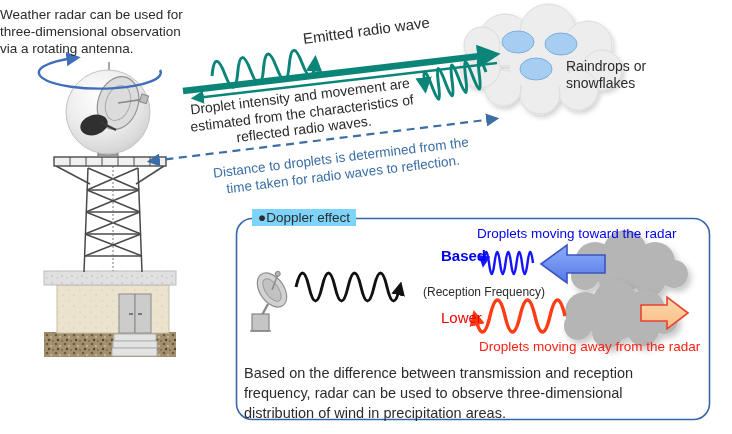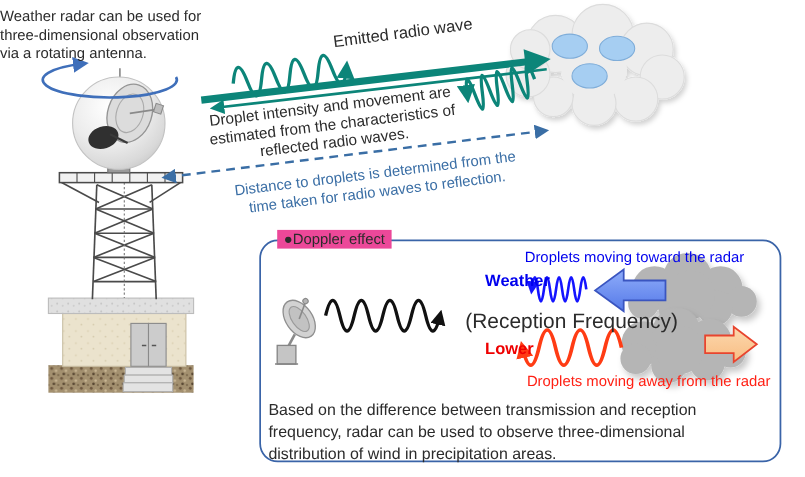--- a/index.html
+++ b/index.html
@@ -9,25 +9,25 @@
   }
   #stage svg{position:absolute;left:0;top:0;}
   .txt{position:absolute;white-space:pre-line;line-height:17px;font-size:13.5px;}
   .nowrap{white-space:nowrap;}
   .intro{left:0px;top:6px;width:212px;text-align:left;font-size:13.5px;line-height:17px;}
   .emitted{left:303px;top:30px;font-size:15px;transform:rotate(-7.5deg);transform-origin:0 50%;}
   .reflect-note{left:168px;top:88px;width:268px;text-align:center;font-size:14px;line-height:16.5px;transform:rotate(-7deg);}
   .distance-note{left:192px;top:149px;width:300px;text-align:center;font-size:13.5px;line-height:17px;color:#3a6ea5;transform:rotate(-7deg);}
   .cloud-label{left:566px;top:58px;font-size:14px;line-height:17px;}
   .side-note{left:526px;top:118px;font-size:14px;line-height:21.5px;}
-  .box-title{left:252px;top:209px;font-size:13.5px;background:#ec4899;padding:0 6px;}
+  .box-title{left:252px;top:209px;font-size:13.5px;background:#7dd3fc;padding:0 6px;}
   .transmission{left:286px;top:302px;width:116px;text-align:center;font-size:13.5px;line-height:16px;}
   .higher{left:441px;top:247px;font-size:15px;font-weight:bold;color:#0000ee;}
-  .reception{left:423px;top:284px;font-size:19px;}
-  .lower{left:441px;top:309px;font-size:15px;font-weight:bold;color:#ee0000;}
+  .reception{left:423px;top:284px;font-size:12px;}
+  .lower{left:441px;top:309px;font-size:15px;font-weight:normal;color:#ee0000;}
   .toward{left:477px;top:225px;font-size:13.5px;color:#0000ee;}
   .away{left:479px;top:338px;font-size:13.5px;color:#ff2014;}
   .summary{left:244px;top:363px;font-size:14.5px;line-height:20px;}
 </style>
 </head>
 <body>
 
 <div id="stage">
 
 <svg width="732" height="434" viewBox="0 0 732 434">
@@ -231,23 +231,25 @@
 
 <div class="txt intro">Weather radar can be used for
 three-dimensional observation
 via a rotating antenna.</div>
 <div class="txt emitted nowrap">Emitted radio wave</div>
 <div class="txt reflect-note">Droplet intensity and movement are
 estimated from the characteristics of
 reflected radio waves.</div>
 <div class="txt distance-note">Distance to droplets is determined from the
 time taken for radio waves to reflection.</div>
+<div class="txt cloud-label">Raindrops or
+snowflakes</div>
 
 <div class="txt box-title nowrap">●Doppler effect</div>
-<div class="txt higher nowrap">Weather</div>
+<div class="txt higher nowrap">Based</div>
 <div class="txt reception nowrap">(Reception Frequency)</div>
 <div class="txt lower nowrap">Lower</div>
 <div class="txt toward nowrap">Droplets moving toward the radar</div>
 <div class="txt summary">Based on the difference between transmission and reception
 frequency, radar can be used to observe three-dimensional
 distribution of wind in precipitation areas.</div>
 <div class="txt away nowrap">Droplets moving away from the radar</div>
 
 </div>
 

